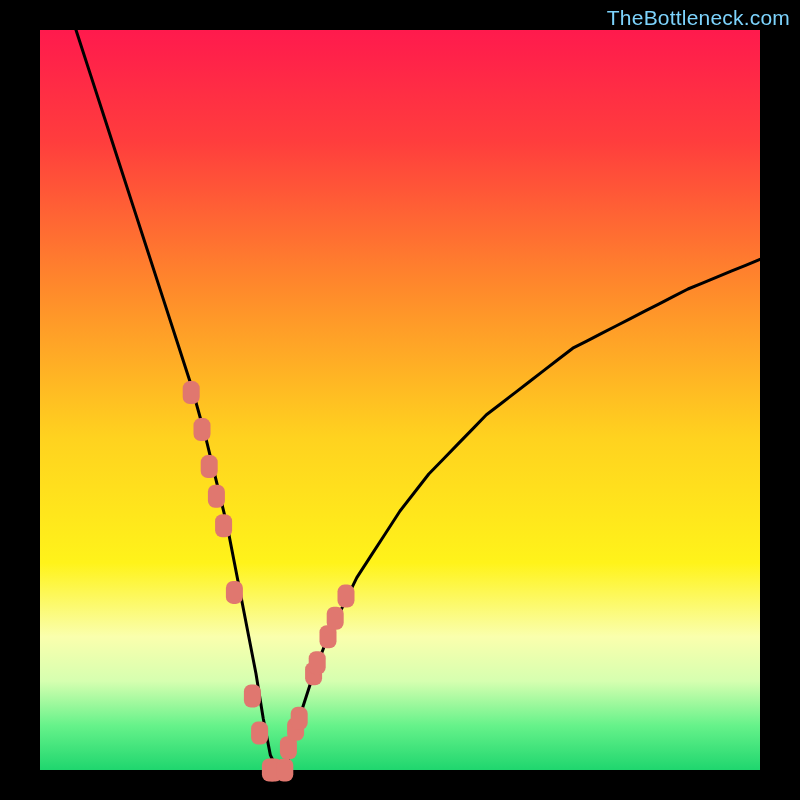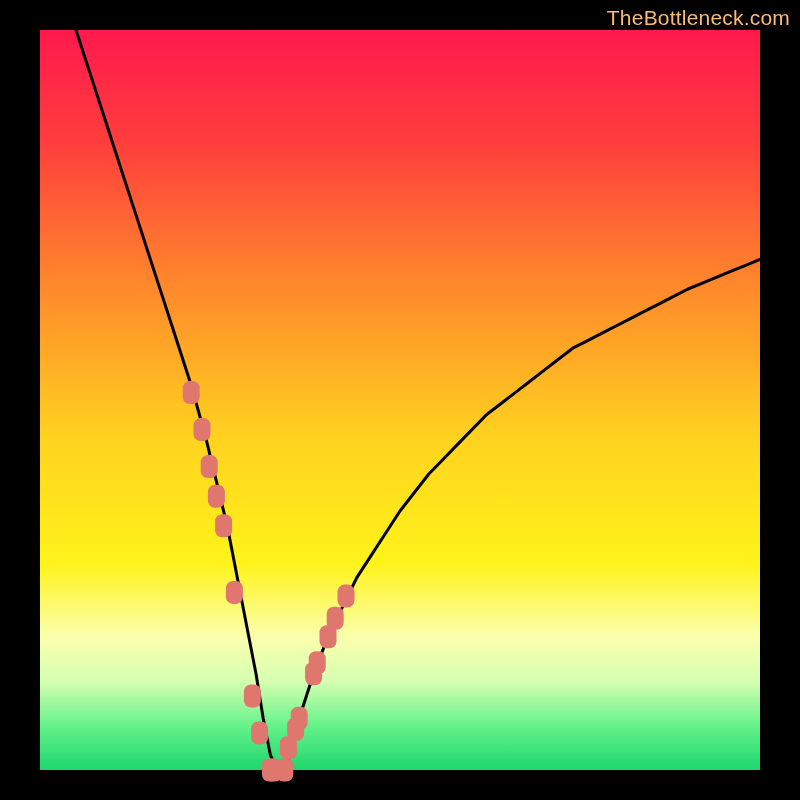--- a/index.html
+++ b/index.html
@@ -15,21 +15,21 @@
     position: absolute;
     top: 0;
     left: 0;
     width: 800px;
     height: 800px;
   }
   #watermark {
     position: absolute;
     top: 6px;
     right: 10px;
-    color: #fdba74;
+    color: #7dd3fc;
     font-size: 21px;
     font-weight: 500;
     letter-spacing: 0.2px;
   }
 </style>
 </head>
 <body>
 
 <div id="chart-container">
   <svg id="chart-svg" width="800" height="800" viewBox="0 0 800 800">

